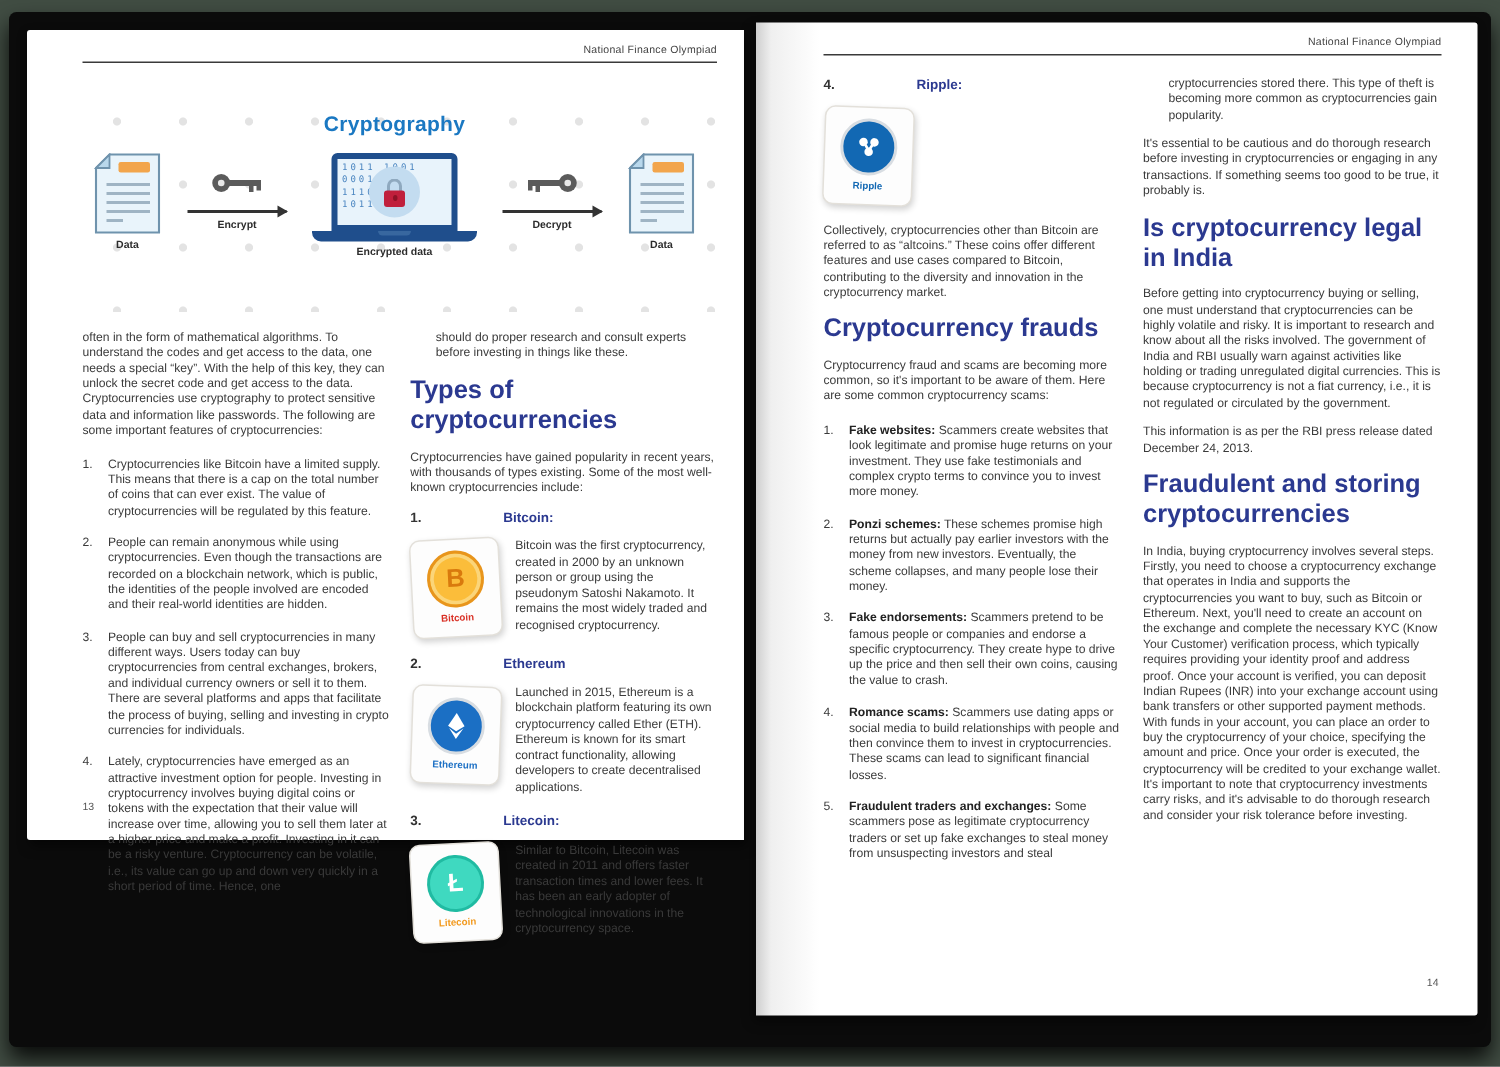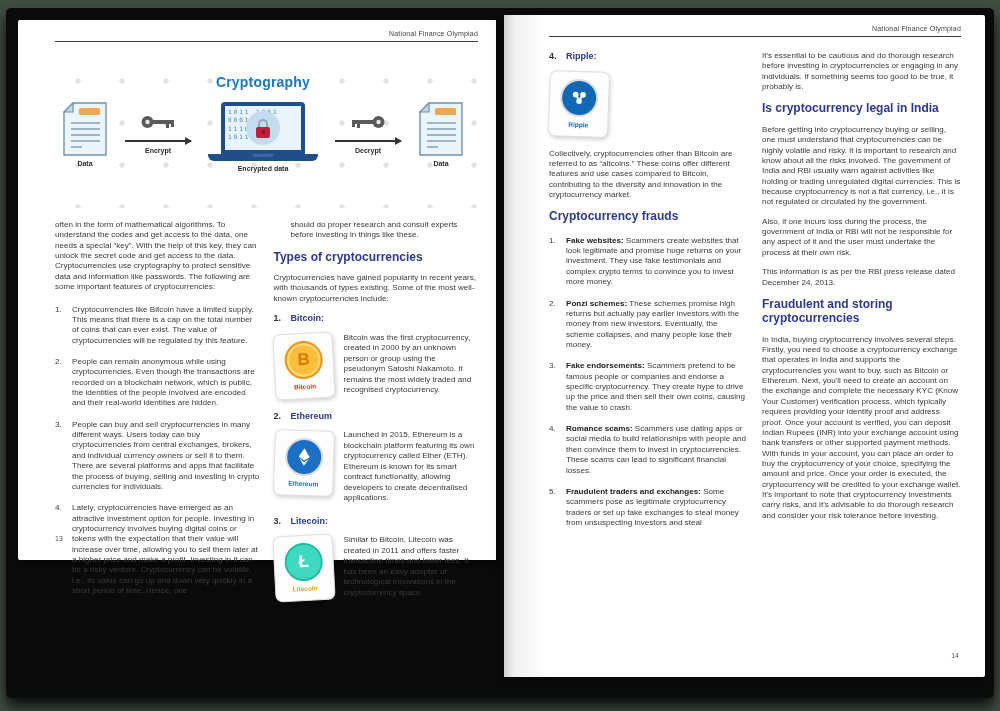--- a/index.html
+++ b/index.html
@@ -51,26 +51,26 @@
   .cols { display:flex; gap:14px; margin:12px 18px 0 37px; }
   .page-right .cols { margin:14px 24px 0 45px; }
   .col { width:205px; font-size:8.1px; line-height:1.28; color:#3a3a3a; }
   .para { margin-bottom:9px; }
   .nlist { margin-top:12px; }
   .nitem { display:flex; margin-bottom:11px; }
   .nnum { width:17px; flex-shrink:0; }
   .ntext { flex:1; }
   .bold-lead { font-weight:bold; color:#222; }
 
-  .sec-heading { font-size:12px; font-weight:bold; color:#2b3990; margin:4px 0 9px; line-height:1.2; }
+  .sec-heading { font-size:17px; font-weight:bold; color:#2b3990; margin:4px 0 9px; line-height:1.2; }
 
   
   .crypto-head { display:flex; font-size:9px; font-weight:bold; margin-bottom:8px; }
   .crypto-head .cnum { width:17px; color:#333; flex-shrink:0; }
-  .crypto-head .ctitle { color:#2b3990; }
+  .crypto-head .ctitle { color:#2b3990;margin-left:45px; }
   .crypto-row { display:flex; gap:10px; margin-bottom:12px; }
   .crypto-desc { flex:1; font-size:8.1px; line-height:1.3; }
 
   .card { width:60px; height:66px; background:#fdfdfd; border:1px solid #e3e0da; border-radius:7px; box-shadow:1px 2px 4px rgba(0,0,0,.18); display:flex; flex-direction:column; align-items:center; justify-content:center; gap:4px; flex-shrink:0; }
   .tilt-l { transform:rotate(-3deg); }
   .tilt-r { transform:rotate(2deg); }
   .coin { width:38px; height:38px; border-radius:50%; display:flex; align-items:center; justify-content:center; }
   .coin-btc { background:#fbbd3a; border:2px solid #e8951c; box-shadow:inset 0 0 0 2.5px #fbd579; color:#d97a0d; font-weight:bold; font-size:17px; }
   .coin-eth { background:#1b6fc4; border:2px solid #d8dde2; }
   .coin-ltc { background:#3fd9c0; border:2px solid #20bba2; color:#fff; font-weight:bold; font-size:17px; }
@@ -258,20 +258,21 @@
                 <circle cx="12" cy="15.5" r="3.1" fill="#fff"></circle>
                 <path d="M9.5 10.5 L11 13 M14.5 10.5 L13 13" stroke="#fff" stroke-width="2"></path>
               </svg>
             </div>
             <div class="card-label lbl-xrp">Ripple</div>
           </div>
         </div>
 
         <p class="para">Collectively, cryptocurrencies other than Bitcoin are referred to as “altcoins.” These coins offer different features and use cases compared to Bitcoin, contributing to the diversity and innovation in the cryptocurrency market.</p>
         <h2 class="sec-heading">Cryptocurrency frauds</h2>
+        <p class="para">Cryptocurrency fraud and scams are becoming more common, so it's important to be aware of them. Here are some common cryptocurrency scams:</p>
 
         <div class="nlist">
           <div class="nitem">
             <span class="nnum">1.</span>
             <span class="ntext"><span class="bold-lead">Fake websites:</span> <span>Scammers create websites that look legitimate and promise huge returns on your investment. They use fake testimonials and complex crypto terms to convince you to invest more money.</span></span>
           </div>
           <div class="nitem">
             <span class="nnum">2.</span>
             <span class="ntext"><span class="bold-lead">Ponzi schemes:</span> <span>These schemes promise high returns but actually pay earlier investors with the money from new investors. Eventually, the scheme collapses, and many people lose their money.</span></span>
           </div>
@@ -284,24 +285,24 @@
             <span class="ntext"><span class="bold-lead">Romance scams:</span> <span>Scammers use dating apps or social media to build relationships with people and then convince them to invest in cryptocurrencies. These scams can lead to significant financial losses.</span></span>
           </div>
           <div class="nitem">
             <span class="nnum">5.</span>
             <span class="ntext"><span class="bold-lead">Fraudulent traders and exchanges:</span> <span>Some scammers pose as legitimate cryptocurrency traders or set up fake exchanges to steal money from unsuspecting investors and steal</span></span>
           </div>
         </div>
       </div>
 
       <div class="col">
-        <p class="para">It's essential to be cautious and do thorough research before investing in cryptocurrencies or engaging in any individuals. If something seems too good to be true, it probably is.</p>
+        <p class="para indent-cont">cryptocurrencies stored there. This type of theft is becoming more common as cryptocurrencies gain popularity.</p>
+        <p class="para">It's essential to be cautious and do thorough research before investing in cryptocurrencies or engaging in any transactions. If something seems too good to be true, it probably is.</p>
         <h2 class="sec-heading">Is cryptocurrency legal in India</h2>
         <p class="para">Before getting into cryptocurrency buying or selling, one must understand that cryptocurrencies can be highly volatile and risky. It is important to research and know about all the risks involved. The government of India and RBI usually warn against activities like holding or trading unregulated digital currencies. This is because cryptocurrency is not a fiat currency, i.e., it is not regulated or circulated by the government.</p>
-        <p class="para">Also, if one incurs loss during the process, the government of India or RBI will not be responsible for any aspect of it and the user must undertake the process at their own risk.</p>
         <p class="para">This information is as per the RBI press release dated December 24, 2013.</p>
         <h2 class="sec-heading">Fraudulent and storing cryptocurrencies</h2>
         <p class="para">In India, buying cryptocurrency involves several steps. Firstly, you need to choose a cryptocurrency exchange that operates in India and supports the cryptocurrencies you want to buy, such as Bitcoin or Ethereum. Next, you'll need to create an account on the exchange and complete the necessary KYC (Know Your Customer) verification process, which typically requires providing your identity proof and address proof. Once your account is verified, you can deposit Indian Rupees (INR) into your exchange account using bank transfers or other supported payment methods. With funds in your account, you can place an order to buy the cryptocurrency of your choice, specifying the amount and price. Once your order is executed, the cryptocurrency will be credited to your exchange wallet. It's important to note that cryptocurrency investments carry risks, and it's advisable to do thorough research and consider your risk tolerance before investing.</p>
       </div>
     </div>
 
     <div class="pg-footer">14</div>
   </div>
 </div>
 

